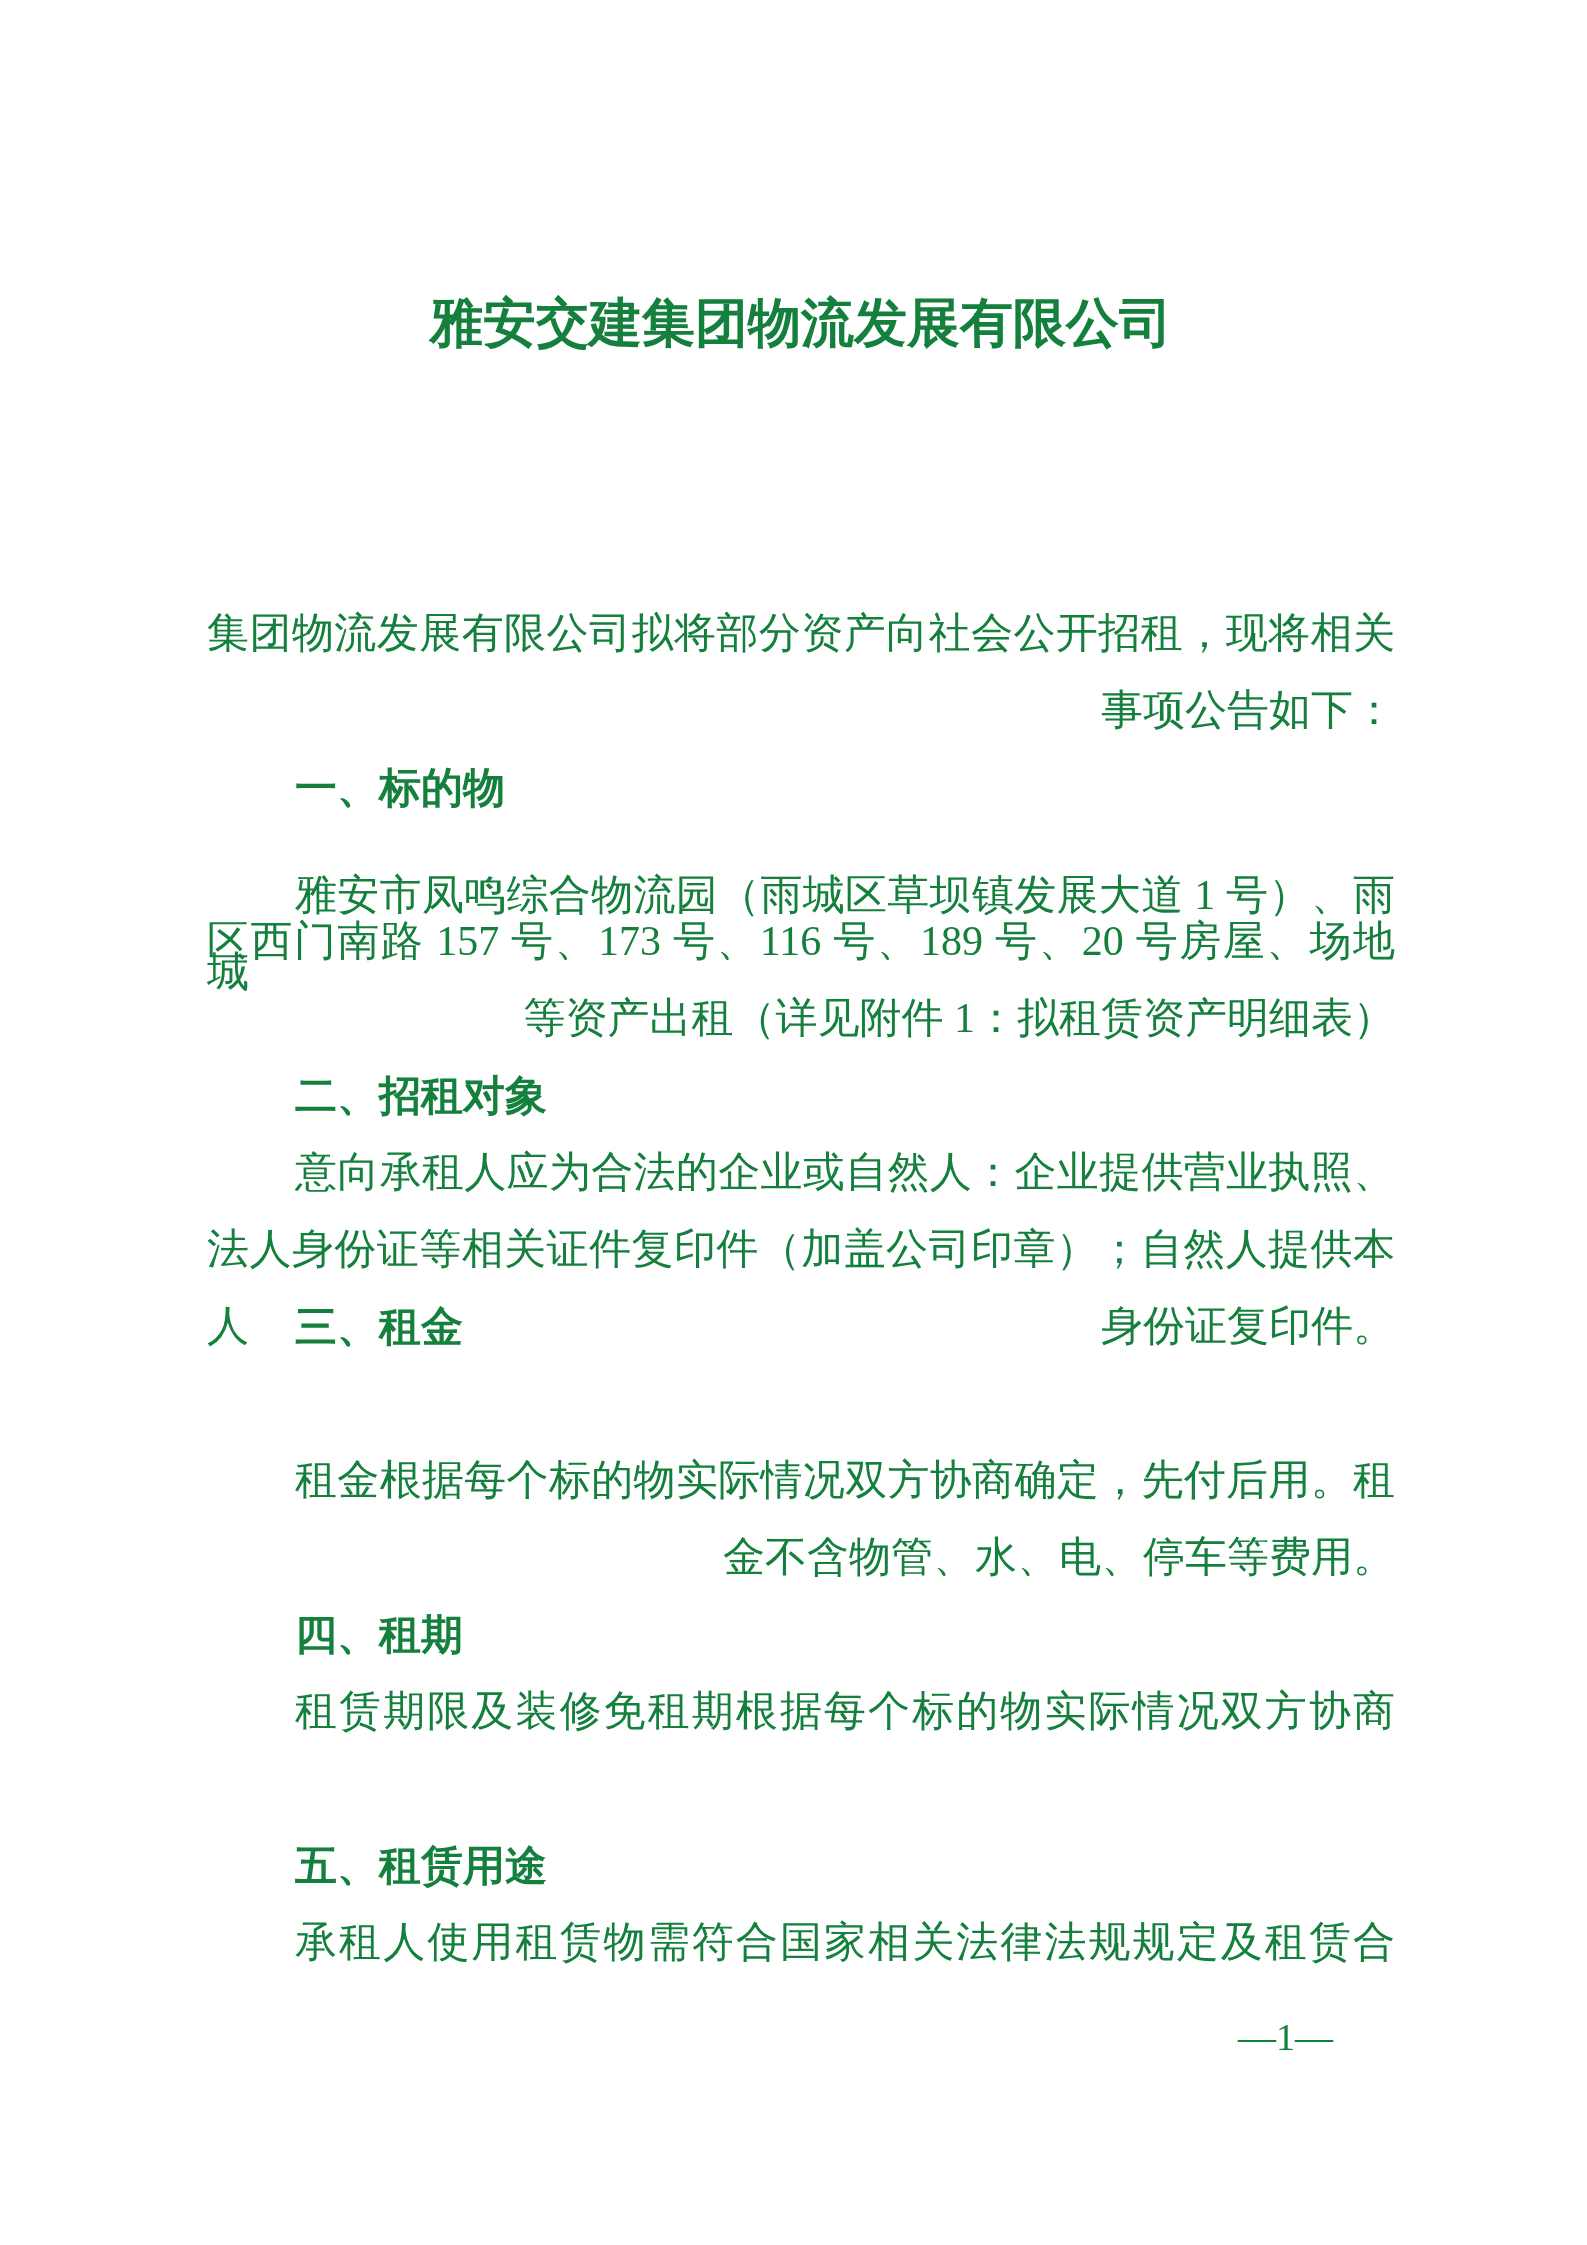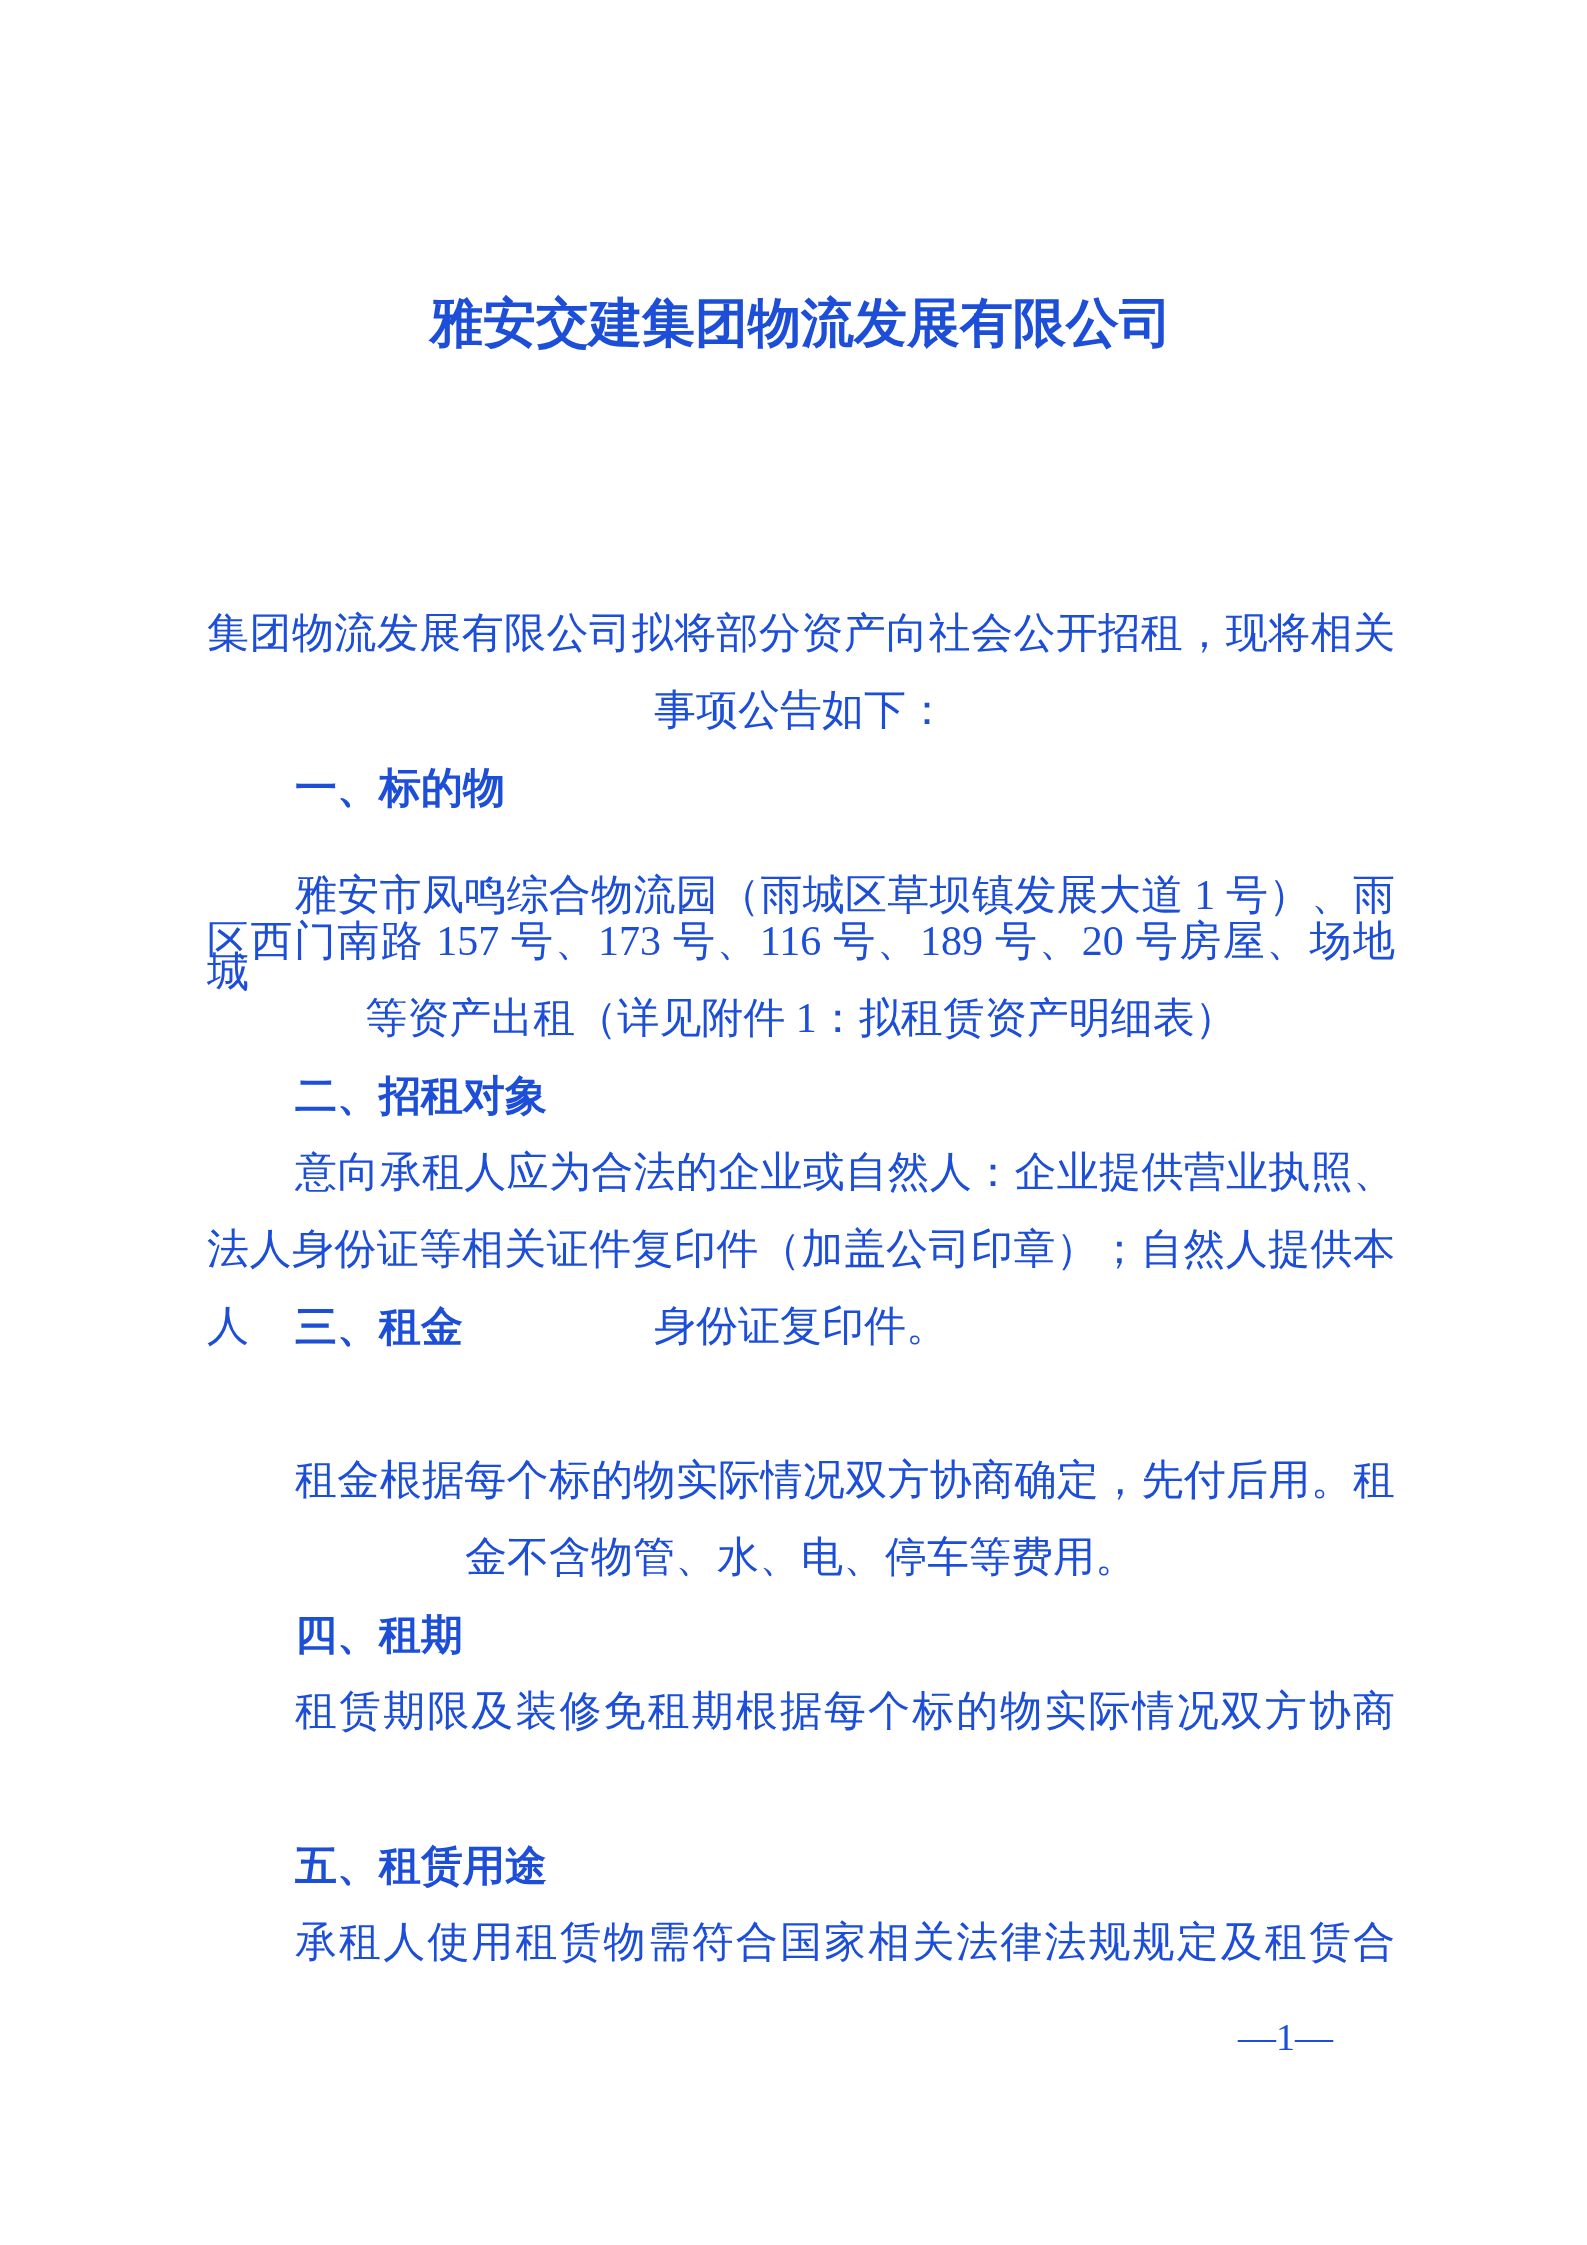--- a/index.html
+++ b/index.html
@@ -5,21 +5,21 @@
   html, body {
     margin: 0;
     padding: 0;
     background: #ffffff;
   }
   .doc-page {
     position: relative;
     width: 1587px;
     height: 2245px;
     background: #ffffff;
-    color: #1d4ed8;
+    color: #15803d;
     overflow: hidden;
     font-family: "Liberation Serif", "DejaVu Serif", serif;
   }
   
   .title-line {
     position: absolute;
     left: 207px;
     width: 1188px;
     height: 77px;
     line-height: 77px;
@@ -31,21 +31,21 @@
   }
   
   .ln {
     position: absolute;
     left: 207px;
     width: 1188px;
     height: 77px;
     line-height: 77px;
     font-size: 42px;
     font-family: "Liberation Serif", "DejaVu Serif", serif;
-    text-align: center;
+    text-align: right;
   }
   .ln.full {
     text-align: justify;
     text-align-last: justify;
   }
   .ln.ind {
     text-indent: 88px;
   }
   .ln.hd {
     font-family: "Liberation Sans", "DejaVu Sans", sans-serif;

